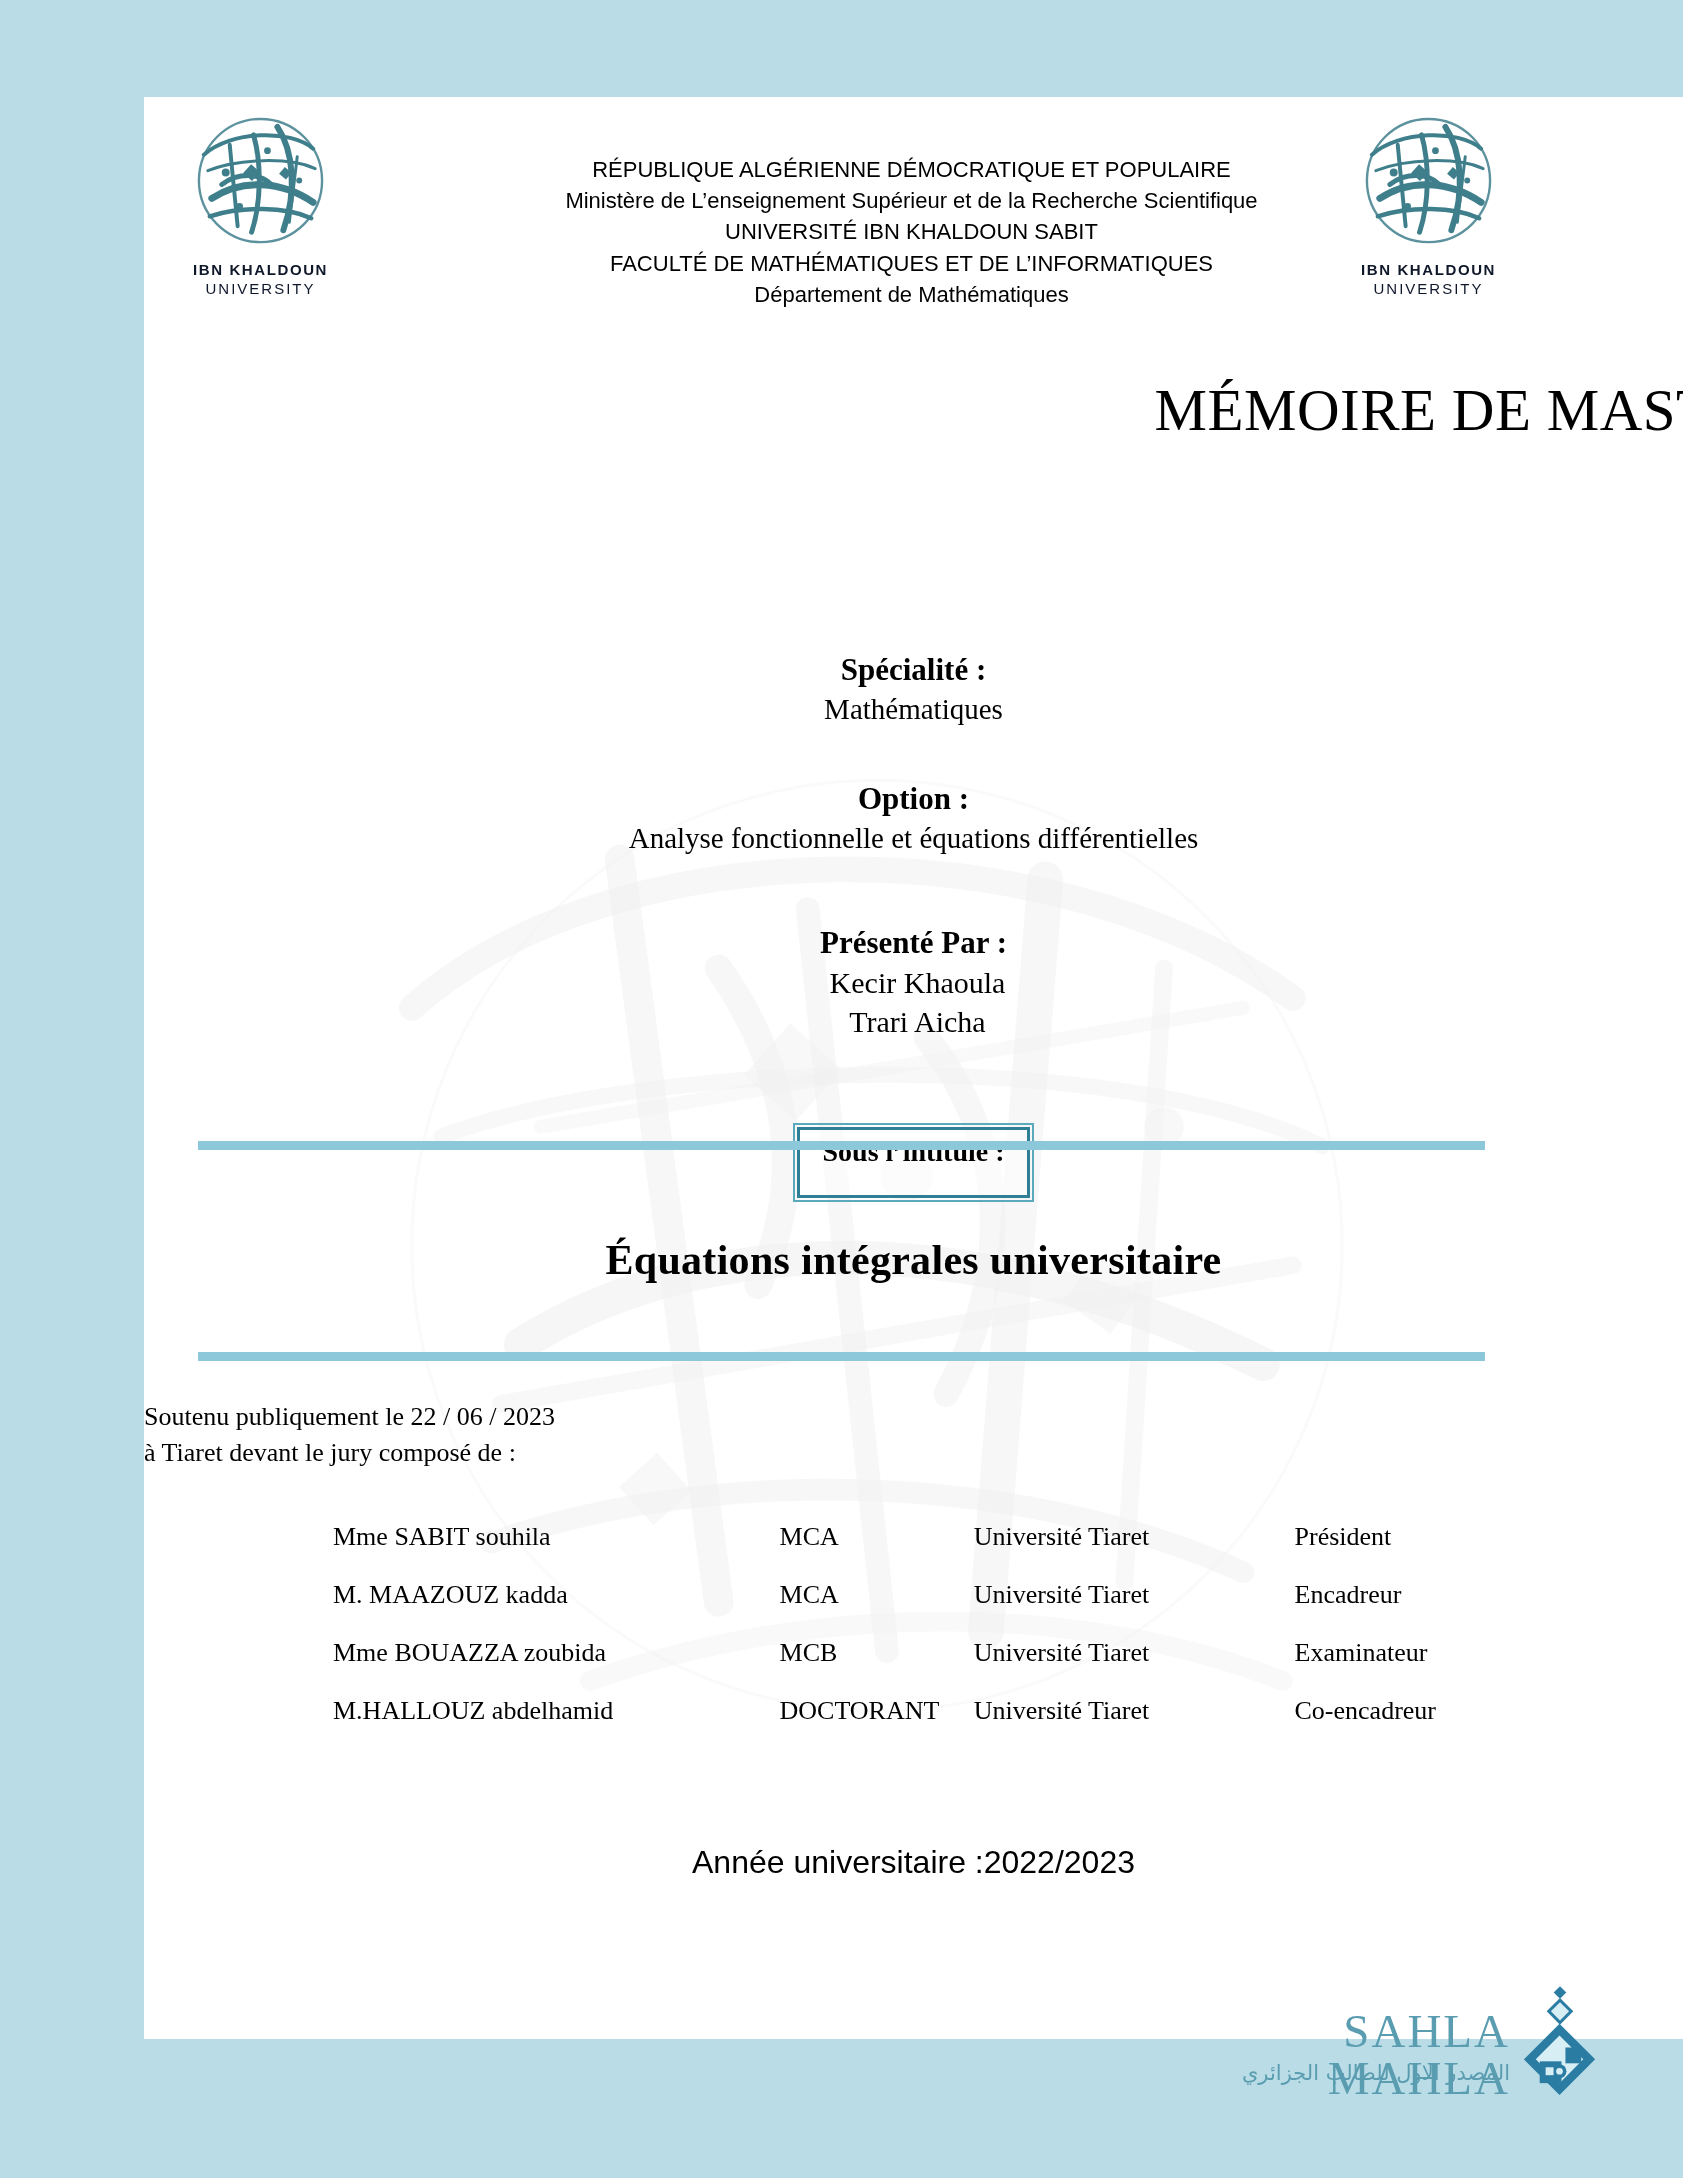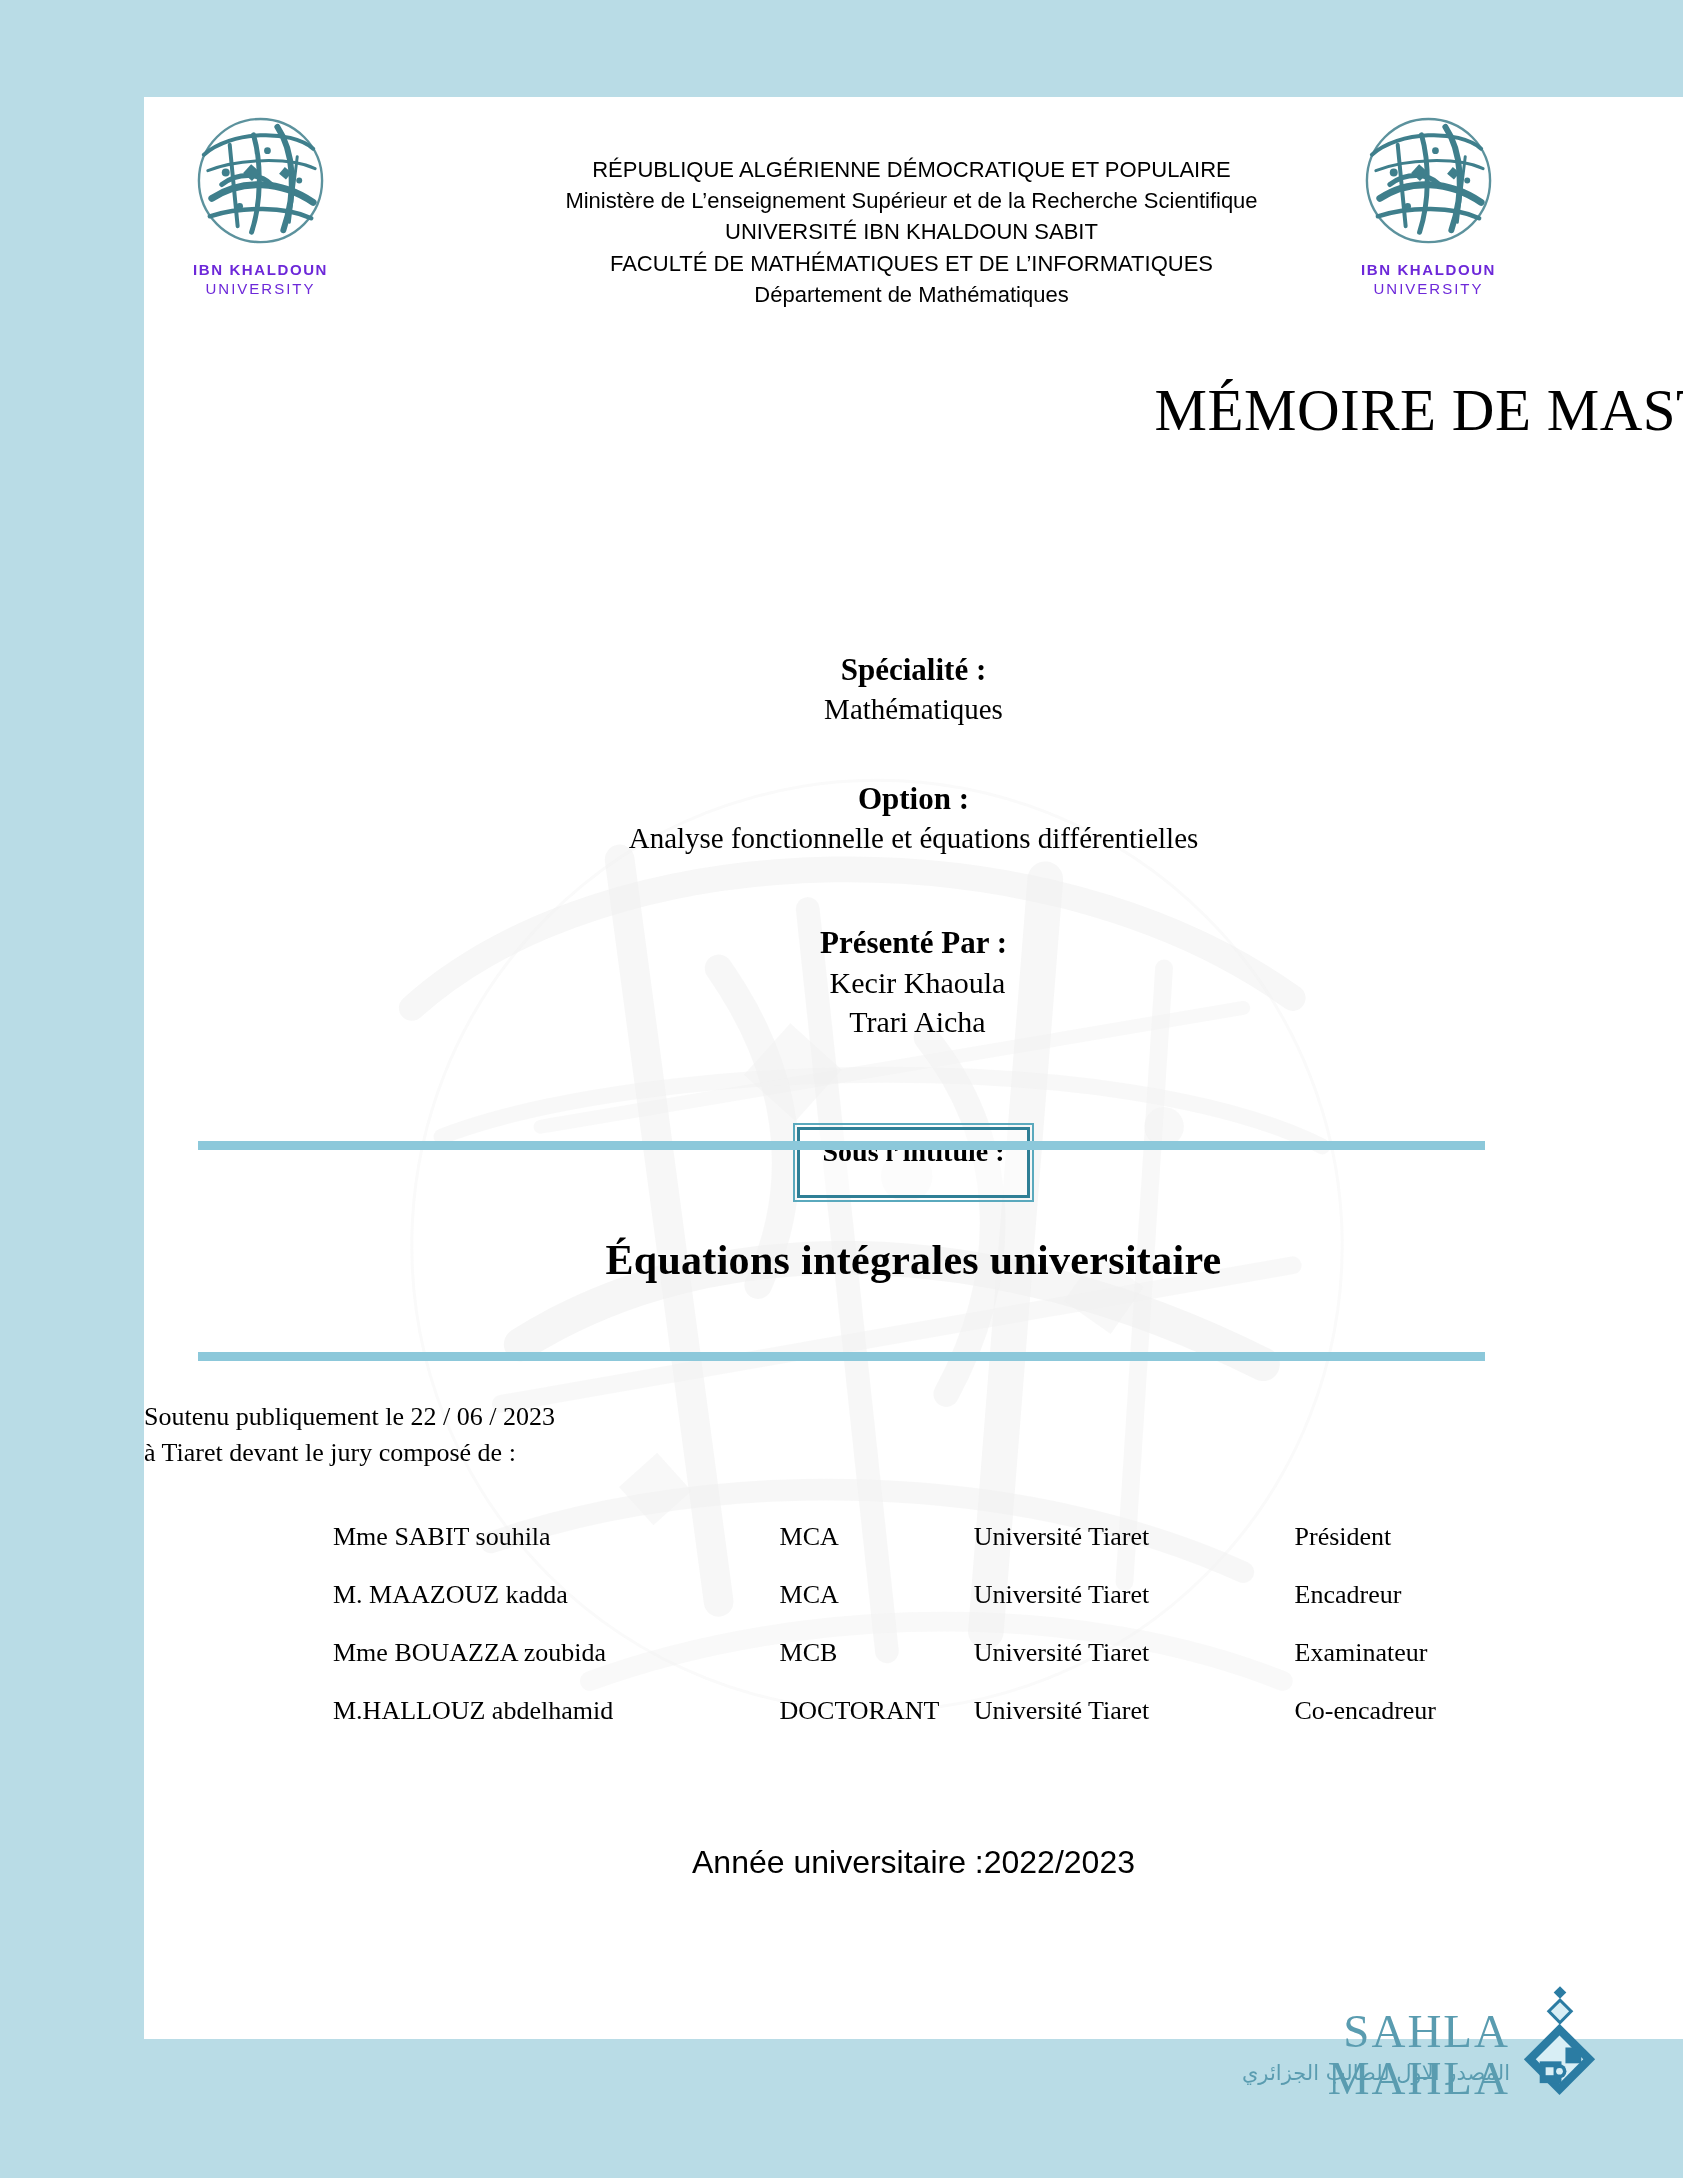--- a/index.html
+++ b/index.html
@@ -65,21 +65,21 @@
     position: absolute;
     top: 14px;
     width: 193px;
     height: 198px;
     text-align: center;
   }
   .uni-logo.left  { left: 20px; }
   .uni-logo.right { left: 1188px; }
   .uni-logo svg { display: block; margin: 0 auto; }
   .logo-name {
-    color: #6d28d9;
+    color: #0f172a;
     font-family: "Liberation Sans", sans-serif;
     font-size: 15px;
     font-weight: 700;
     letter-spacing: 1.6px;
     line-height: 1.28;
     margin-top: 2px;
   }
   .logo-name .sub {
     font-weight: 400;
     letter-spacing: 2px;

